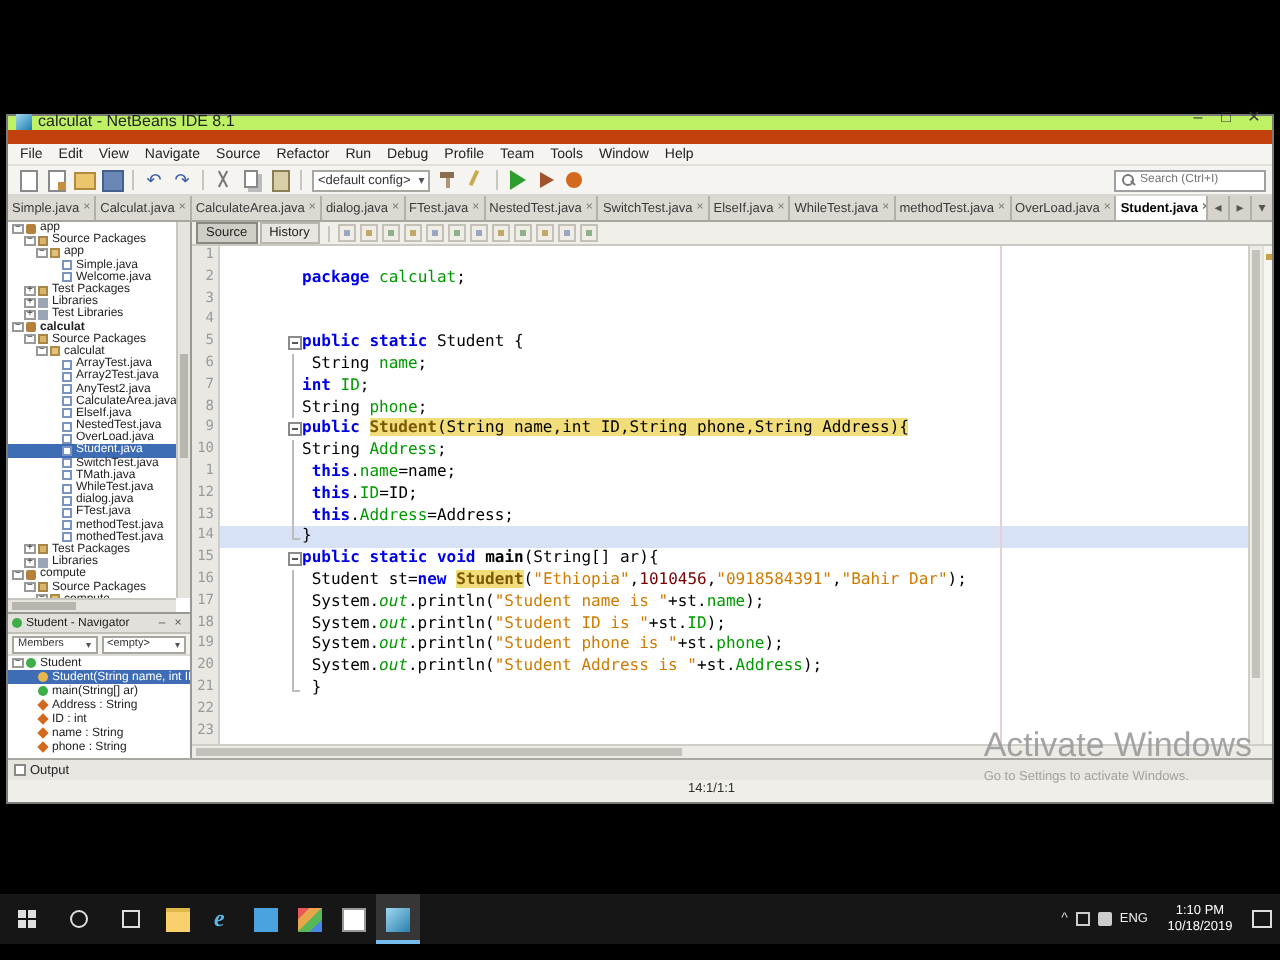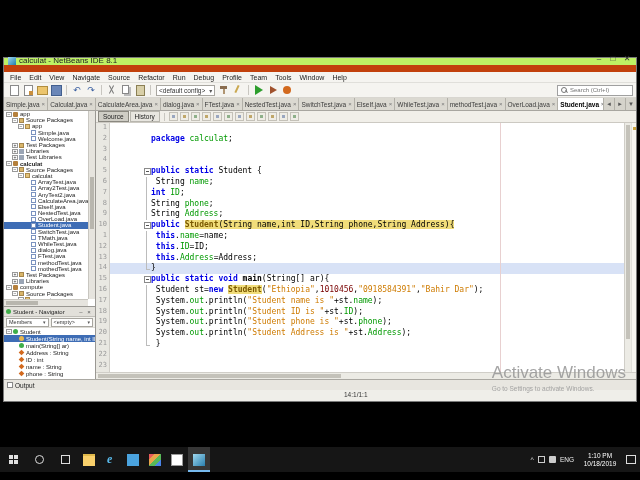--- a/index.html
+++ b/index.html
@@ -126,21 +126,21 @@
   .fold-cell.fe::after { content:''; position:absolute; left:3px; top:55%; width:4px; height:1px; background:#bcbcbc; }
   .line-text { white-space:pre; font:8px "DejaVu Sans Mono",monospace; color:#000; }
   .t-k { color:var(--keyword,#0000e6); font-weight:bold; }
   .t-p { color:#000; }
   .t-f { color:var(--field,#009900); }
   .t-s { color:var(--string,#ce7b00); }
   .t-n { color:var(--number,#780000); }
   .t-hl { background:var(--occurrence-highlight,#f1dd7a); font-weight:bold; color:#7a5800; }
   .t-hlp { background:var(--occurrence-highlight,#f1dd7a); }
   .t-md { font-weight:bold; }
-  .t-sf { color:var(--field,#009900); }
+  .t-sf { color:var(--field,#009900); font-style:italic; }
   .ed-vscroll { width:7px; flex:none; background:#ecebe5; border-left:1px solid #d0cec8; position:relative; }
   .ed-vscroll .thumb { position:absolute; left:1px; right:1px; top:2px; height:86%; background:#c4c2ba; }
   .error-stripe { width:5px; flex:none; background:#f6f5f0; border-left:1px solid #e0dfda; position:relative; }
   .error-stripe::before { content:''; position:absolute; left:1px; top:4px; width:3px; height:3px; background:#c9a23d; }
   .ed-hscroll { height:7px; background:#ecebe5; border-top:1px solid #d0cec8; position:relative; }
   .ed-hscroll .thumb { position:absolute; top:1px; bottom:1px; left:2px; width:45%; background:#c4c2ba; }
 
   .outputbar { height:11px; background:#e8e6e0; border-top:1px solid #aaa8a2; display:flex; align-items:center; padding:0 3px; }
   .out-ico { width:6px; height:6px; border:1px solid #888; background:#fff; margin-right:2px; flex:none; }
   .out-label { font-size:6.5px; color:#222; }
@@ -594,26 +594,26 @@
               </div>
               <div class="code-line">
                 <span class="fold-cell fl"></span>
                 <span class="line-text"><span class="t-k">int</span><span class="t-p"> </span><span class="t-f">ID</span><span class="t-p">;</span></span>
               </div>
               <div class="code-line">
                 <span class="fold-cell fl"></span>
                 <span class="line-text"><span class="t-p">String </span><span class="t-f">phone</span><span class="t-p">;</span></span>
               </div>
               <div class="code-line">
-                <span class="fold-cell fl"></span>
-                <span class="line-text"><span class="t-p">String </span><span class="t-f">Address</span><span class="t-p">;</span></span>
-              </div>
-              <div class="code-line">
                 <span class="fold-cell fs"></span>
                 <span class="line-text"><span class="t-k">public</span><span class="t-p"> </span><span class="t-hl">Student</span><span class="t-hlp">(String name,int ID,String phone,String Address){</span></span>
+              </div>
+              <div class="code-line">
+                <span class="fold-cell fl"></span>
+                <span class="line-text"><span class="t-p">String </span><span class="t-f">Address</span><span class="t-p">;</span></span>
               </div>
               <div class="code-line">
                 <span class="fold-cell fl"></span>
                 <span class="line-text"><span class="t-p"> </span><span class="t-k">this</span><span class="t-p">.</span><span class="t-f">name</span><span class="t-p">=name;</span></span>
               </div>
               <div class="code-line">
                 <span class="fold-cell fl"></span>
                 <span class="line-text"><span class="t-p"> </span><span class="t-k">this</span><span class="t-p">.</span><span class="t-f">ID</span><span class="t-p">=ID;</span></span>
               </div>
               <div class="code-line">

